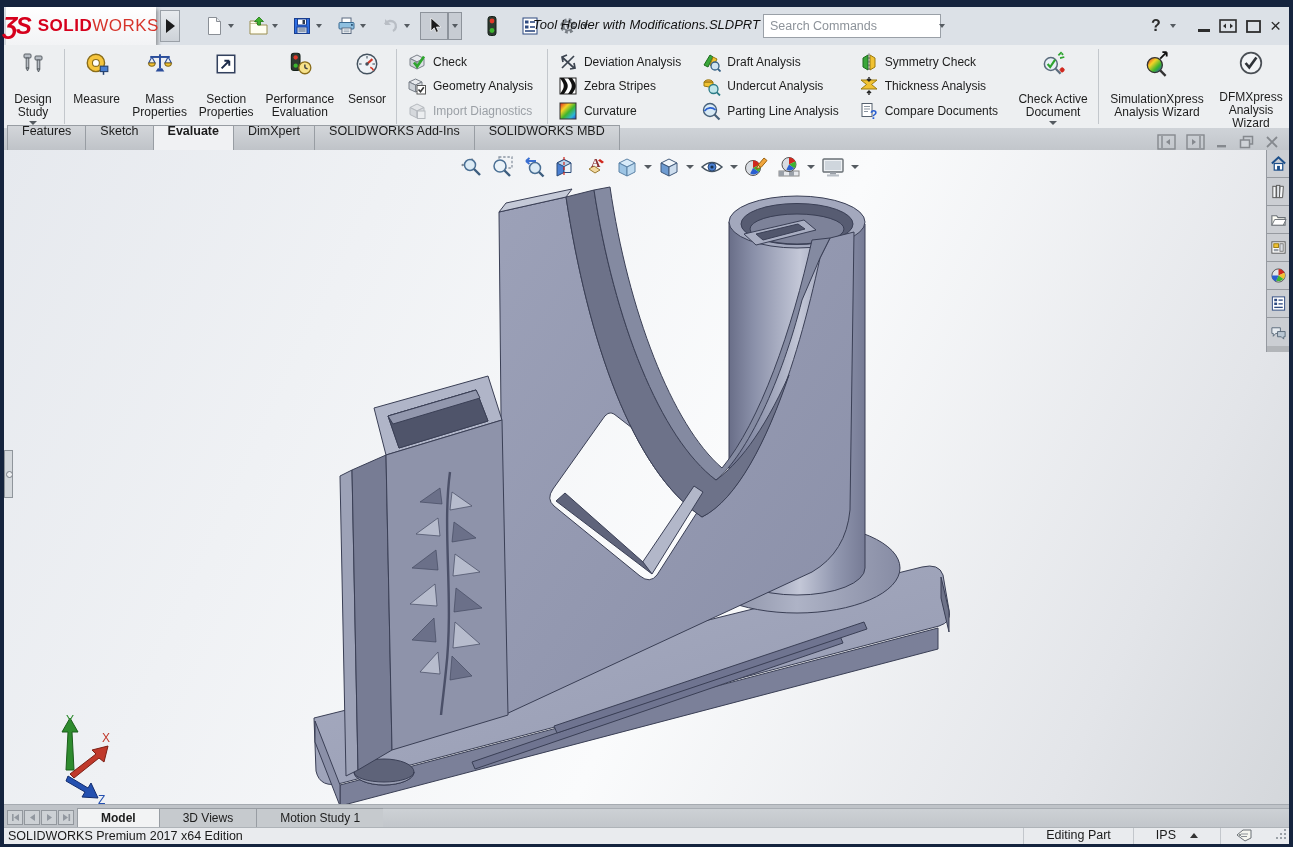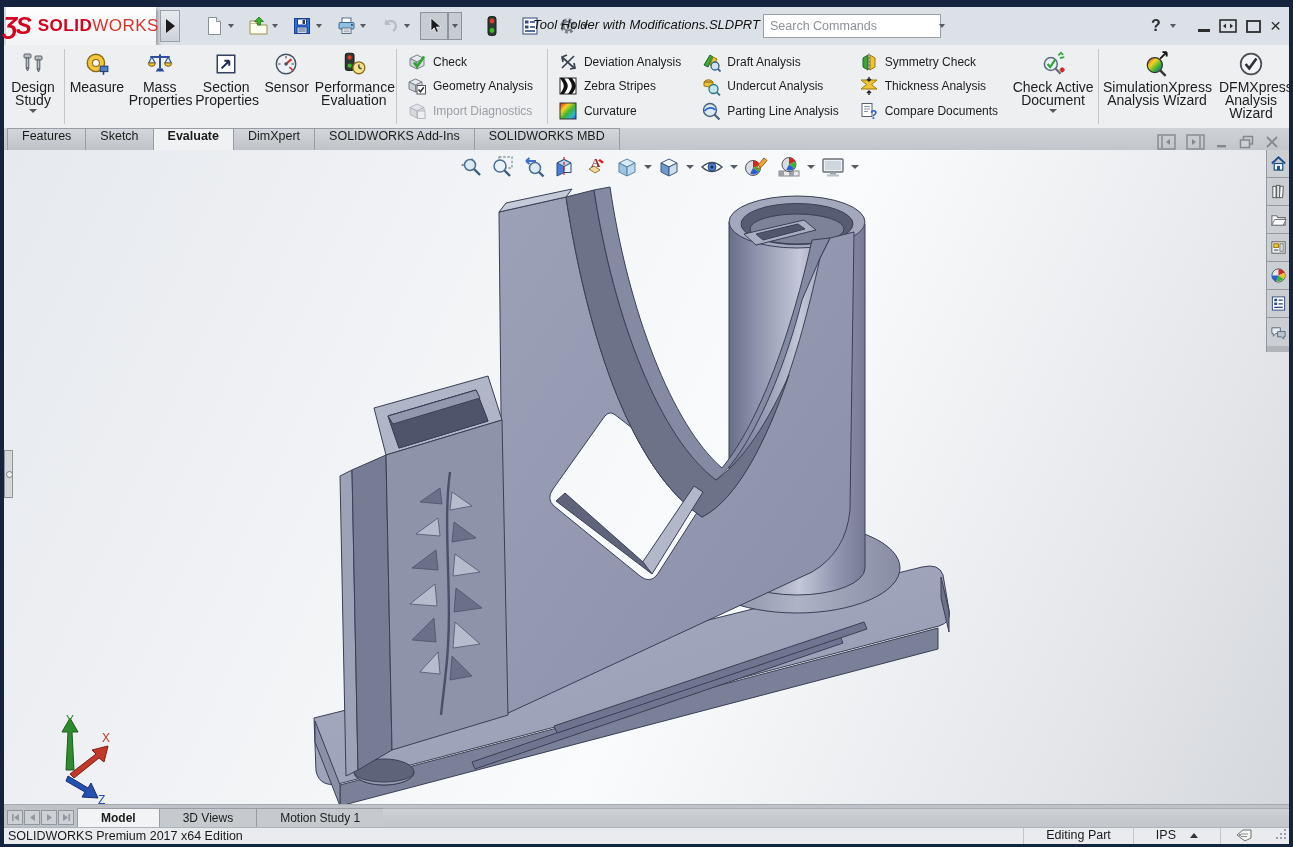--- a/index.html
+++ b/index.html
@@ -33,29 +33,29 @@
   .search-mag { margin:0 2px; }
   .title-right { position:absolute; right:8px; top:6px; height:26px; display:flex; align-items:center; gap:9px; }
   .help-q { font-size:16px; font-weight:bold; color:#2c2c2c; }
   .min-glyph { width:12px; height:3px; background:#2c2c2c; margin-top:8px; }
   .x-glyph { font-size:19px; color:#2c2c2c; line-height:18px; }
 
   
   .ribbon { position:absolute; left:0; right:0; top:38px; height:83px; background:#edeff1; display:flex; align-items:stretch; }
   .rb-divider { width:1px; background:#c3c7cc; margin:4px 2px; }
   .rb-large { display:flex; flex-direction:column; align-items:center; justify-content:flex-start; padding:5px 6px 2px; min-width:54px; cursor:default; }
-  .rb-large .lbl { font-size:14px; line-height:13px; color:#1d1d1d; text-align:center; margin-top:3px; }
+  .rb-large .lbl { font-size:12px; line-height:13px; color:#1d1d1d; text-align:center; margin-top:15px; }
   .rb-large .ico28 { height:28px; display:flex; align-items:center; }
   .rb-col { display:flex; flex-direction:column; justify-content:flex-start; padding:5px 4px; }
   .rb-small { display:flex; align-items:center; gap:6px; height:25px; padding:0 8px 0 4px; font-size:12px; color:#1d1d1d; white-space:nowrap; }
   .rb-small.disabled { color:#9ba0a6; }
 
   
   .cmdtabs { position:absolute; left:0; right:0; top:121px; height:22px; background:linear-gradient(180deg,#cfd3d8,#c2c6cb); display:flex; align-items:flex-end; }
-  .ctab { height:22px; display:flex; align-items:flex-start; padding:0 14px; font-size:12.5px; color:#1c1c1c;
+  .ctab { height:22px; display:flex; align-items:flex-end; padding:12px 14px; font-size:12.5px; color:#1c1c1c;
           background:linear-gradient(180deg,#d3d6da,#bfc3c8); border:1px solid #989da3; border-bottom:none; margin-right:-1px; }
   .ctab.active { background:#f0f1f3; font-weight:bold; }
   .doc-controls { margin-left:auto; display:flex; align-items:center; gap:10px; padding-right:10px; }
   .dc-btn { display:flex; align-items:center; justify-content:center; }
 
   
   .viewport { position:absolute; left:0; right:0; top:143px; bottom:40px; overflow:hidden;
               background:linear-gradient(115deg,#e6e9ee 0%,#eff1f4 25%,#fafbfc 55%,#e3e5e9 85%,#d4d7db 100%); }
   .headsup { position:absolute; left:454px; top:3px; display:flex; align-items:center; gap:3px; }
   .hu-btn { display:flex; align-items:center; justify-content:center; padding:2px; }
@@ -276,43 +276,43 @@
         <svg width="24" height="24" viewBox="0 0 22 22">
             <rect x="3" y="3" width="16" height="16" fill="#fff" stroke="#33415e" stroke-width="1.4"></rect>
             <path d="M7 15L14 8M14 8h-4.5M14 8v4.5" fill="none" stroke="#1c2b4a" stroke-width="1.8"></path>
           </svg>
       </div>
       <span class="lbl" style="width:62px">Section Properties</span>
     </div>
     <div class="rb-large">
       <div class="ico28">
         <svg width="26" height="26" viewBox="0 0 24 24">
+            <rect x="4" y="2" width="8" height="16" rx="2.5" fill="#2e3a31" stroke="#16211a"></rect>
+            <circle cx="8" cy="6" r="2" fill="#e03a2a"></circle>
+            <circle cx="8" cy="13.5" r="2" fill="#3db52e"></circle>
+            <circle cx="16.5" cy="15.5" r="5.5" fill="#f7e28a" stroke="#8a6d1a" stroke-width="1.2"></circle>
+            <line x1="16.5" y1="15.5" x2="16.5" y2="12.5" stroke="#444" stroke-width="1.4"></line>
+            <line x1="16.5" y1="15.5" x2="19" y2="16.5" stroke="#444" stroke-width="1.4"></line>
+          </svg>
+      </div>
+      <span class="lbl" style="width:78px">Performance Evaluation</span>
+    </div>
+    <div class="rb-large">
+      <div class="ico28">
+        <svg width="26" height="26" viewBox="0 0 24 24">
             <circle cx="12" cy="12" r="9" fill="#eef2f6" stroke="#44525f" stroke-width="1.3"></circle>
             <line x1="12" y1="4.5" x2="12" y2="7" stroke="#44525f"></line>
             <line x1="4.5" y1="12" x2="7" y2="12" stroke="#44525f"></line>
             <line x1="19.5" y1="12" x2="17" y2="12" stroke="#44525f"></line>
             <line x1="12" y1="12" x2="17" y2="7.5" stroke="#d03a2a" stroke-width="2"></line>
             <circle cx="12" cy="12" r="1.6" fill="#44525f"></circle>
             <path d="M15 15a5 5 0 0 1 3 3" fill="none" stroke="#d03a2a" stroke-width="1.6"></path>
           </svg>
       </div>
       <span class="lbl" style="width:44px">Sensor</span>
-    </div>
-    <div class="rb-large">
-      <div class="ico28">
-        <svg width="26" height="26" viewBox="0 0 24 24">
-            <rect x="4" y="2" width="8" height="16" rx="2.5" fill="#2e3a31" stroke="#16211a"></rect>
-            <circle cx="8" cy="6" r="2" fill="#e03a2a"></circle>
-            <circle cx="8" cy="13.5" r="2" fill="#3db52e"></circle>
-            <circle cx="16.5" cy="15.5" r="5.5" fill="#f7e28a" stroke="#8a6d1a" stroke-width="1.2"></circle>
-            <line x1="16.5" y1="15.5" x2="16.5" y2="12.5" stroke="#444" stroke-width="1.4"></line>
-            <line x1="16.5" y1="15.5" x2="19" y2="16.5" stroke="#444" stroke-width="1.4"></line>
-          </svg>
-      </div>
-      <span class="lbl" style="width:78px">Performance Evaluation</span>
     </div>
     <div class="rb-divider"></div>
 
     <div class="rb-col">
       <div class="rb-small">
         <svg width="20" height="20" viewBox="0 0 20 20">
             <path d="M3 6.5L10 3l7 3.5L10 10z" fill="#e8eaee" stroke="#7a8089"></path>
             <path d="M3 6.5L10 10v7l-7-3.5z" fill="#ccd1d7" stroke="#7a8089"></path>
             <path d="M17 6.5L10 10v7l7-3.5z" fill="#dde1e6" stroke="#7a8089"></path>
             <path d="M7 10.5l3.2 4L17 4.5" fill="none" stroke="#2ea52e" stroke-width="2.6"></path>

